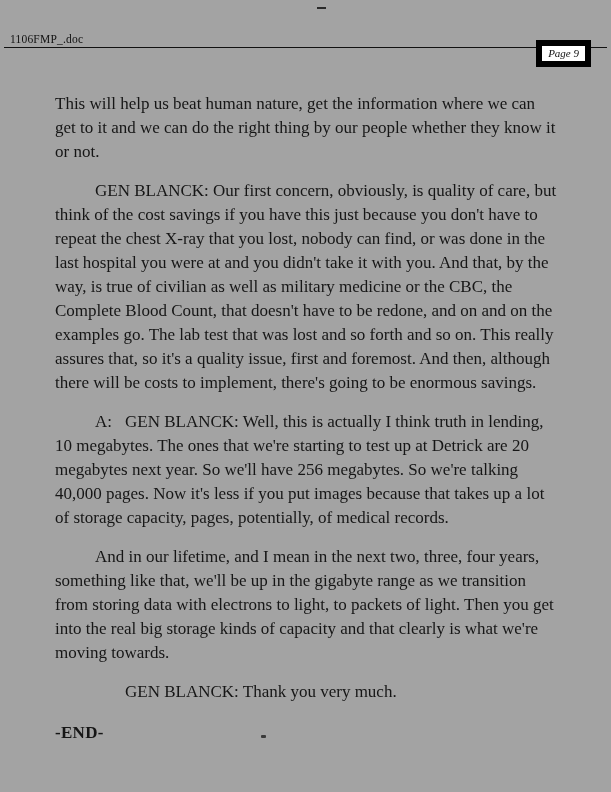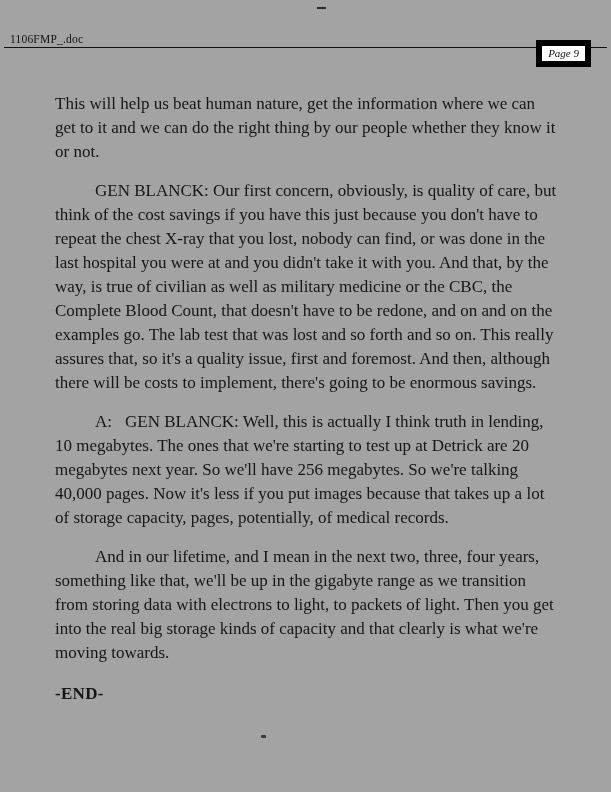--- a/index.html
+++ b/index.html
@@ -117,20 +117,21 @@
     <p class="para flush">This will help us beat human nature, get the information where we can get to it and we can do the right thing by our people whether they know it or not.</p>
 
     <p class="para">GEN BLANCK:  Our first concern, obviously, is quality of care, but think of the cost savings if you have this just because you don't have to repeat the chest X-ray that you lost, nobody can find, or was done in the last hospital you were at and you didn't take it with you.  And that, by the way, is true of civilian as well as military medicine or the CBC, the Complete Blood Count, that doesn't have to be redone, and on and on the examples go.  The lab test that was lost and so forth and so on.  This really assures that, so it's a quality issue, first and foremost.  And then, although there will be costs to implement, there's going to be enormous savings.</p>
 
 
 
     <p class="para"><span class="speaker-prefix">A:</span><span>GEN BLANCK:  Well, this is actually I think truth in lending, 10 megabytes.  The ones that we're starting to test up at Detrick are 20 megabytes next year.  So we'll have 256 megabytes. So we're talking 40,000 pages.  Now it's less if you put images because that takes up a lot of storage capacity, pages, potentially, of medical records.</span></p>
 
     <p class="para">And in our lifetime, and I mean in the next two, three, four years, something like that, we'll be up in the gigabyte range as we transition from storing data with electrons to light, to packets of light.  Then you get into the real big storage kinds of capacity and that clearly is what we're moving towards.</p>
 
+    <p class="para sig">GEN BLANCK:  Thank you very much.</p>
 
 
     <p class="para end-line">-END-</p>
 
   </div>
 
   <div class="artifact-bottom"></div>
 
 </div>
 

